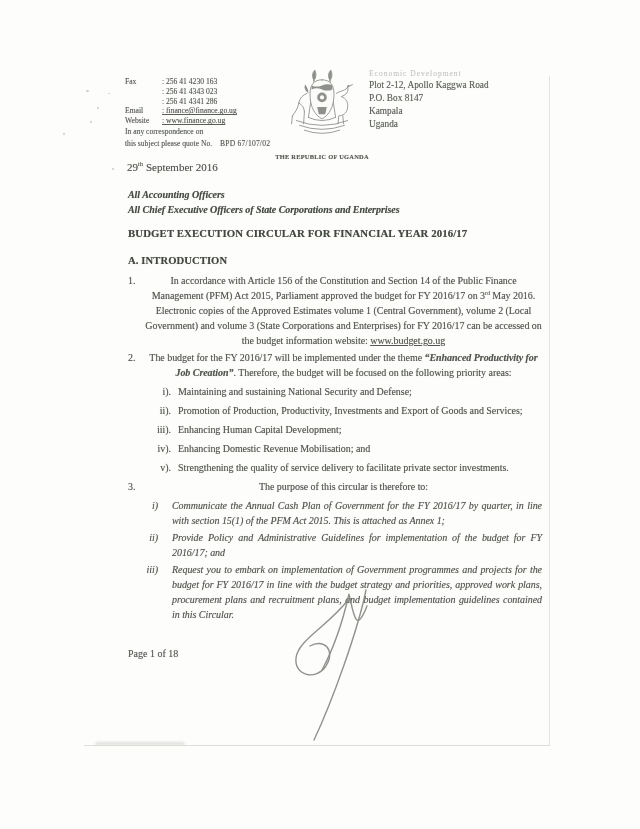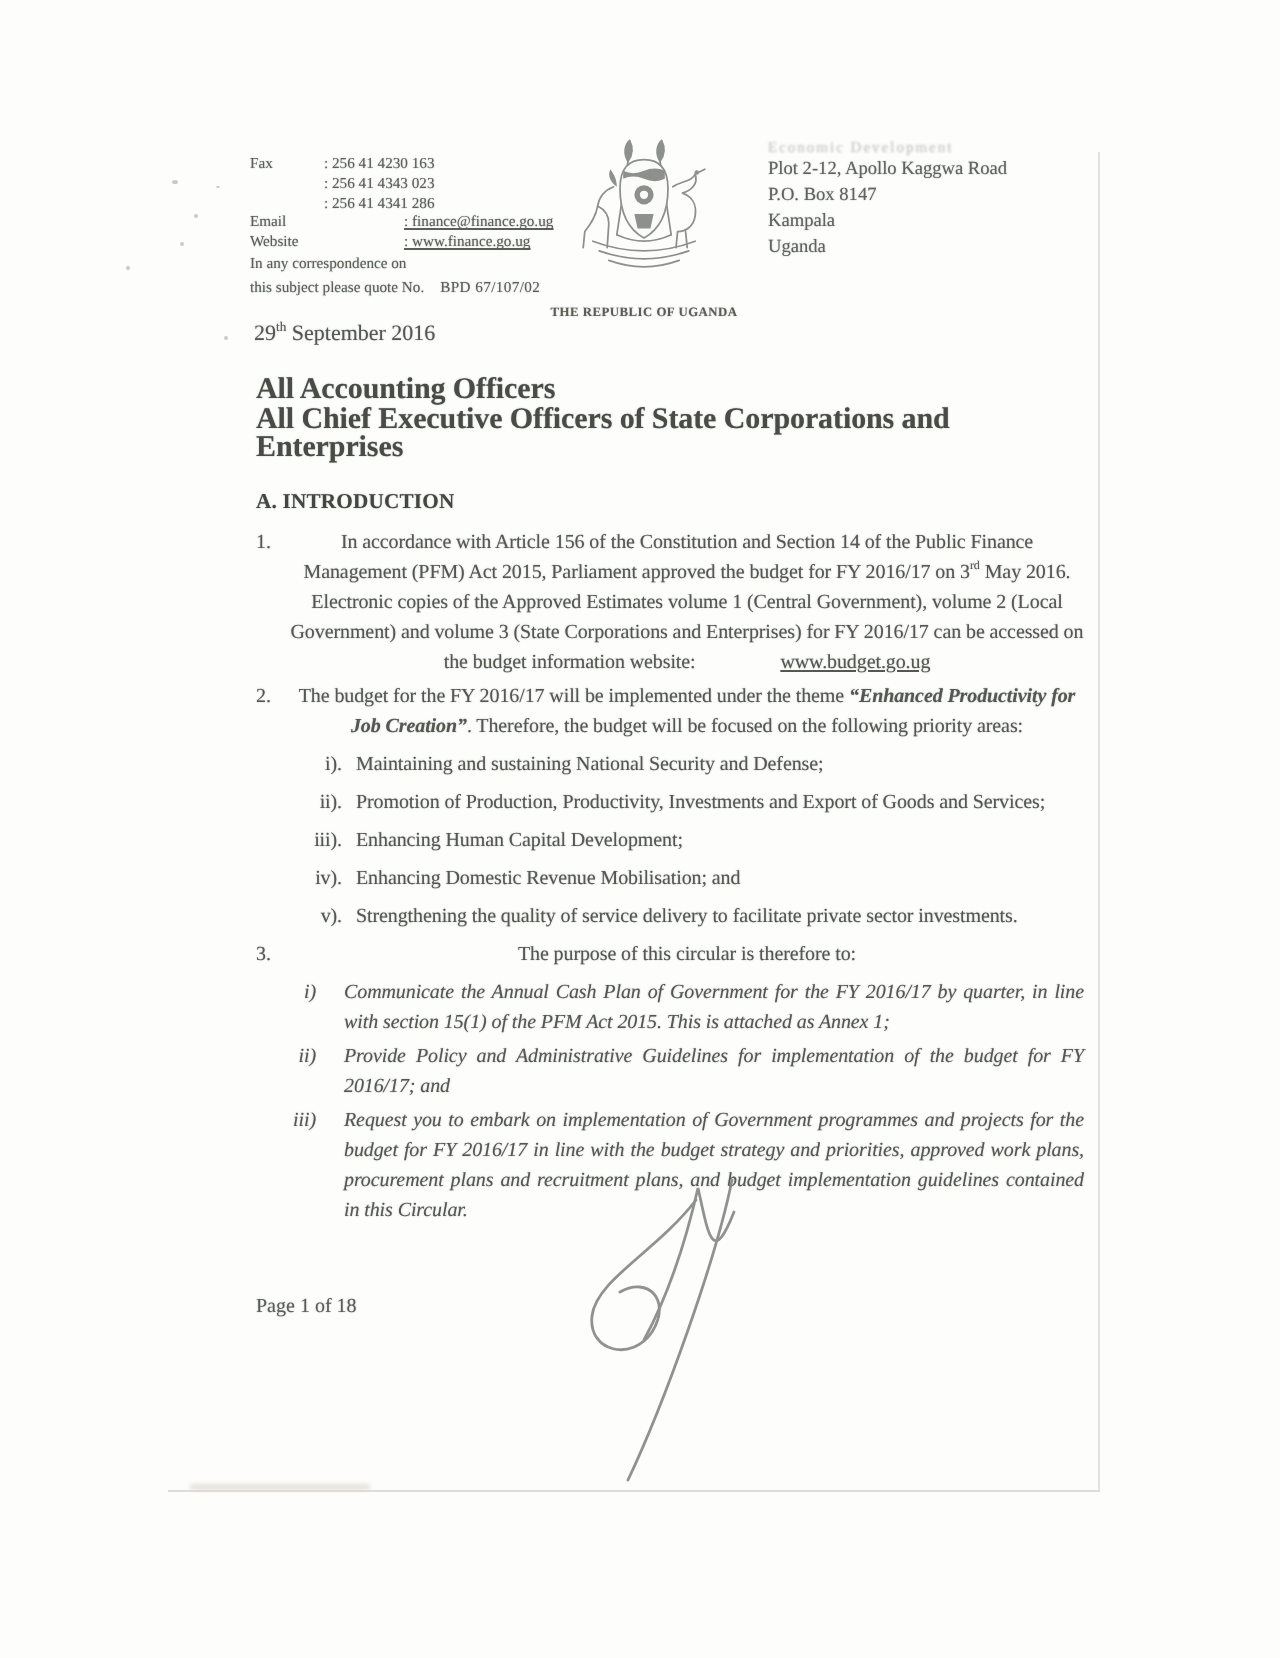--- a/index.html
+++ b/index.html
@@ -23,38 +23,38 @@
   .lh-left .val{white-space:pre;}
   .lh-left .link{text-decoration:underline;}
   .correspondence{position:absolute;left:125px;top:126px;font-size:7.6px;line-height:11.5px;color:#5a5f58;}
   .correspondence .ref{margin-left:8px;letter-spacing:.2px;}
   
   .emblem{position:absolute;left:282px;top:69px;width:80px;height:84px;opacity:.8;}
   .emblem svg{width:100%;height:100%;}
   .emblem-caption{position:absolute;left:268px;top:153px;width:108px;text-align:center;
     font-size:6.4px;font-weight:bold;letter-spacing:.25px;color:#5a5e57;}
   
-  .lh-right{position:absolute;left:384px;top:69px;font-size:9.3px;line-height:13px;color:#5f645c;}
+  .lh-right{position:absolute;left:369px;top:69px;font-size:9.3px;line-height:13px;color:#5f645c;}
   .lh-right .faint{font-size:7.5px;line-height:10px;opacity:.35;filter:blur(.4px);letter-spacing:1px;}
   
   .date{position:absolute;left:127px;top:161px;font-size:11px;color:#545850;}
   sup{font-size:.6em;vertical-align:super;line-height:0;}
   
   .content{position:absolute;left:128px;top:188px;width:414px;font-size:10px;line-height:15px;letter-spacing:-0.05px;}
-  .addr{font-weight:bold;color:#474c45;line-height:14.5px;font-size:15px;}
+  .addr{font-weight:bold;color:#474c45;line-height:14.5px;font-size:10px;font-style:italic;}
   .title{font-weight:bold;color:#42473f;font-size:10.8px;margin-top:9px;letter-spacing:.1px;}
   .heading{font-weight:bold;color:#42473f;font-size:10.6px;margin-top:12px;letter-spacing:.1px;}
   .numitem{display:flex;align-items:flex-start;}
   .numitem .num{width:17px;flex:none;}
   .numitem .ptext{flex:1;text-align:center;}
   .just{text-align:justify;}
   .p1{margin-top:5px;}
   .p2{margin-top:2px;}
   .p3{margin-top:4px;}
-  .link{text-decoration:underline;margin-left:40px;}
+  .link{text-decoration:underline;}
   .bi{font-weight:bold;font-style:italic;}
   
   .rlist{margin-top:4px;}
   .ritem{display:flex;align-items:flex-start;margin-bottom:4px;}
   .ritem .rmark{width:50px;flex:none;text-align:right;padding-right:7px;}
   .ritem .rtext{flex:1;}
   .oneline{white-space:nowrap;}
   
   .plist{margin-top:4px;font-style:italic;}
   .pitem{display:flex;align-items:flex-start;margin-bottom:2px;}
@@ -148,20 +148,21 @@
   </div>
 
   <div class="date ink">
     <span>29</span><sup>th</sup><span> September 2016</span>
   </div>
 
   <div class="content ink">
     <div class="addr">All Accounting Officers</div>
     <div class="addr">All Chief Executive Officers of State Corporations and Enterprises</div>
 
+    <div class="title">BUDGET EXECUTION CIRCULAR FOR FINANCIAL YEAR 2016/17</div>
     <div class="heading">A. INTRODUCTION</div>
 
     <div class="numitem p1">
       <span class="num">1.</span>
       <div class="ptext just">
         <span>In accordance with Article 156 of the Constitution and Section 14 of the Public Finance Management (PFM) Act 2015, Parliament approved the budget for FY 2016/17 on 3</span><sup>rd</sup><span> May 2016. Electronic copies of the Approved Estimates volume 1 (Central Government), volume 2 (Local Government) and volume 3 (State Corporations and Enterprises) for FY 2016/17 can be accessed on the budget information website: </span><span class="link">www.budget.go.ug</span>
       </div>
     </div>
 
     <div class="numitem p2">

